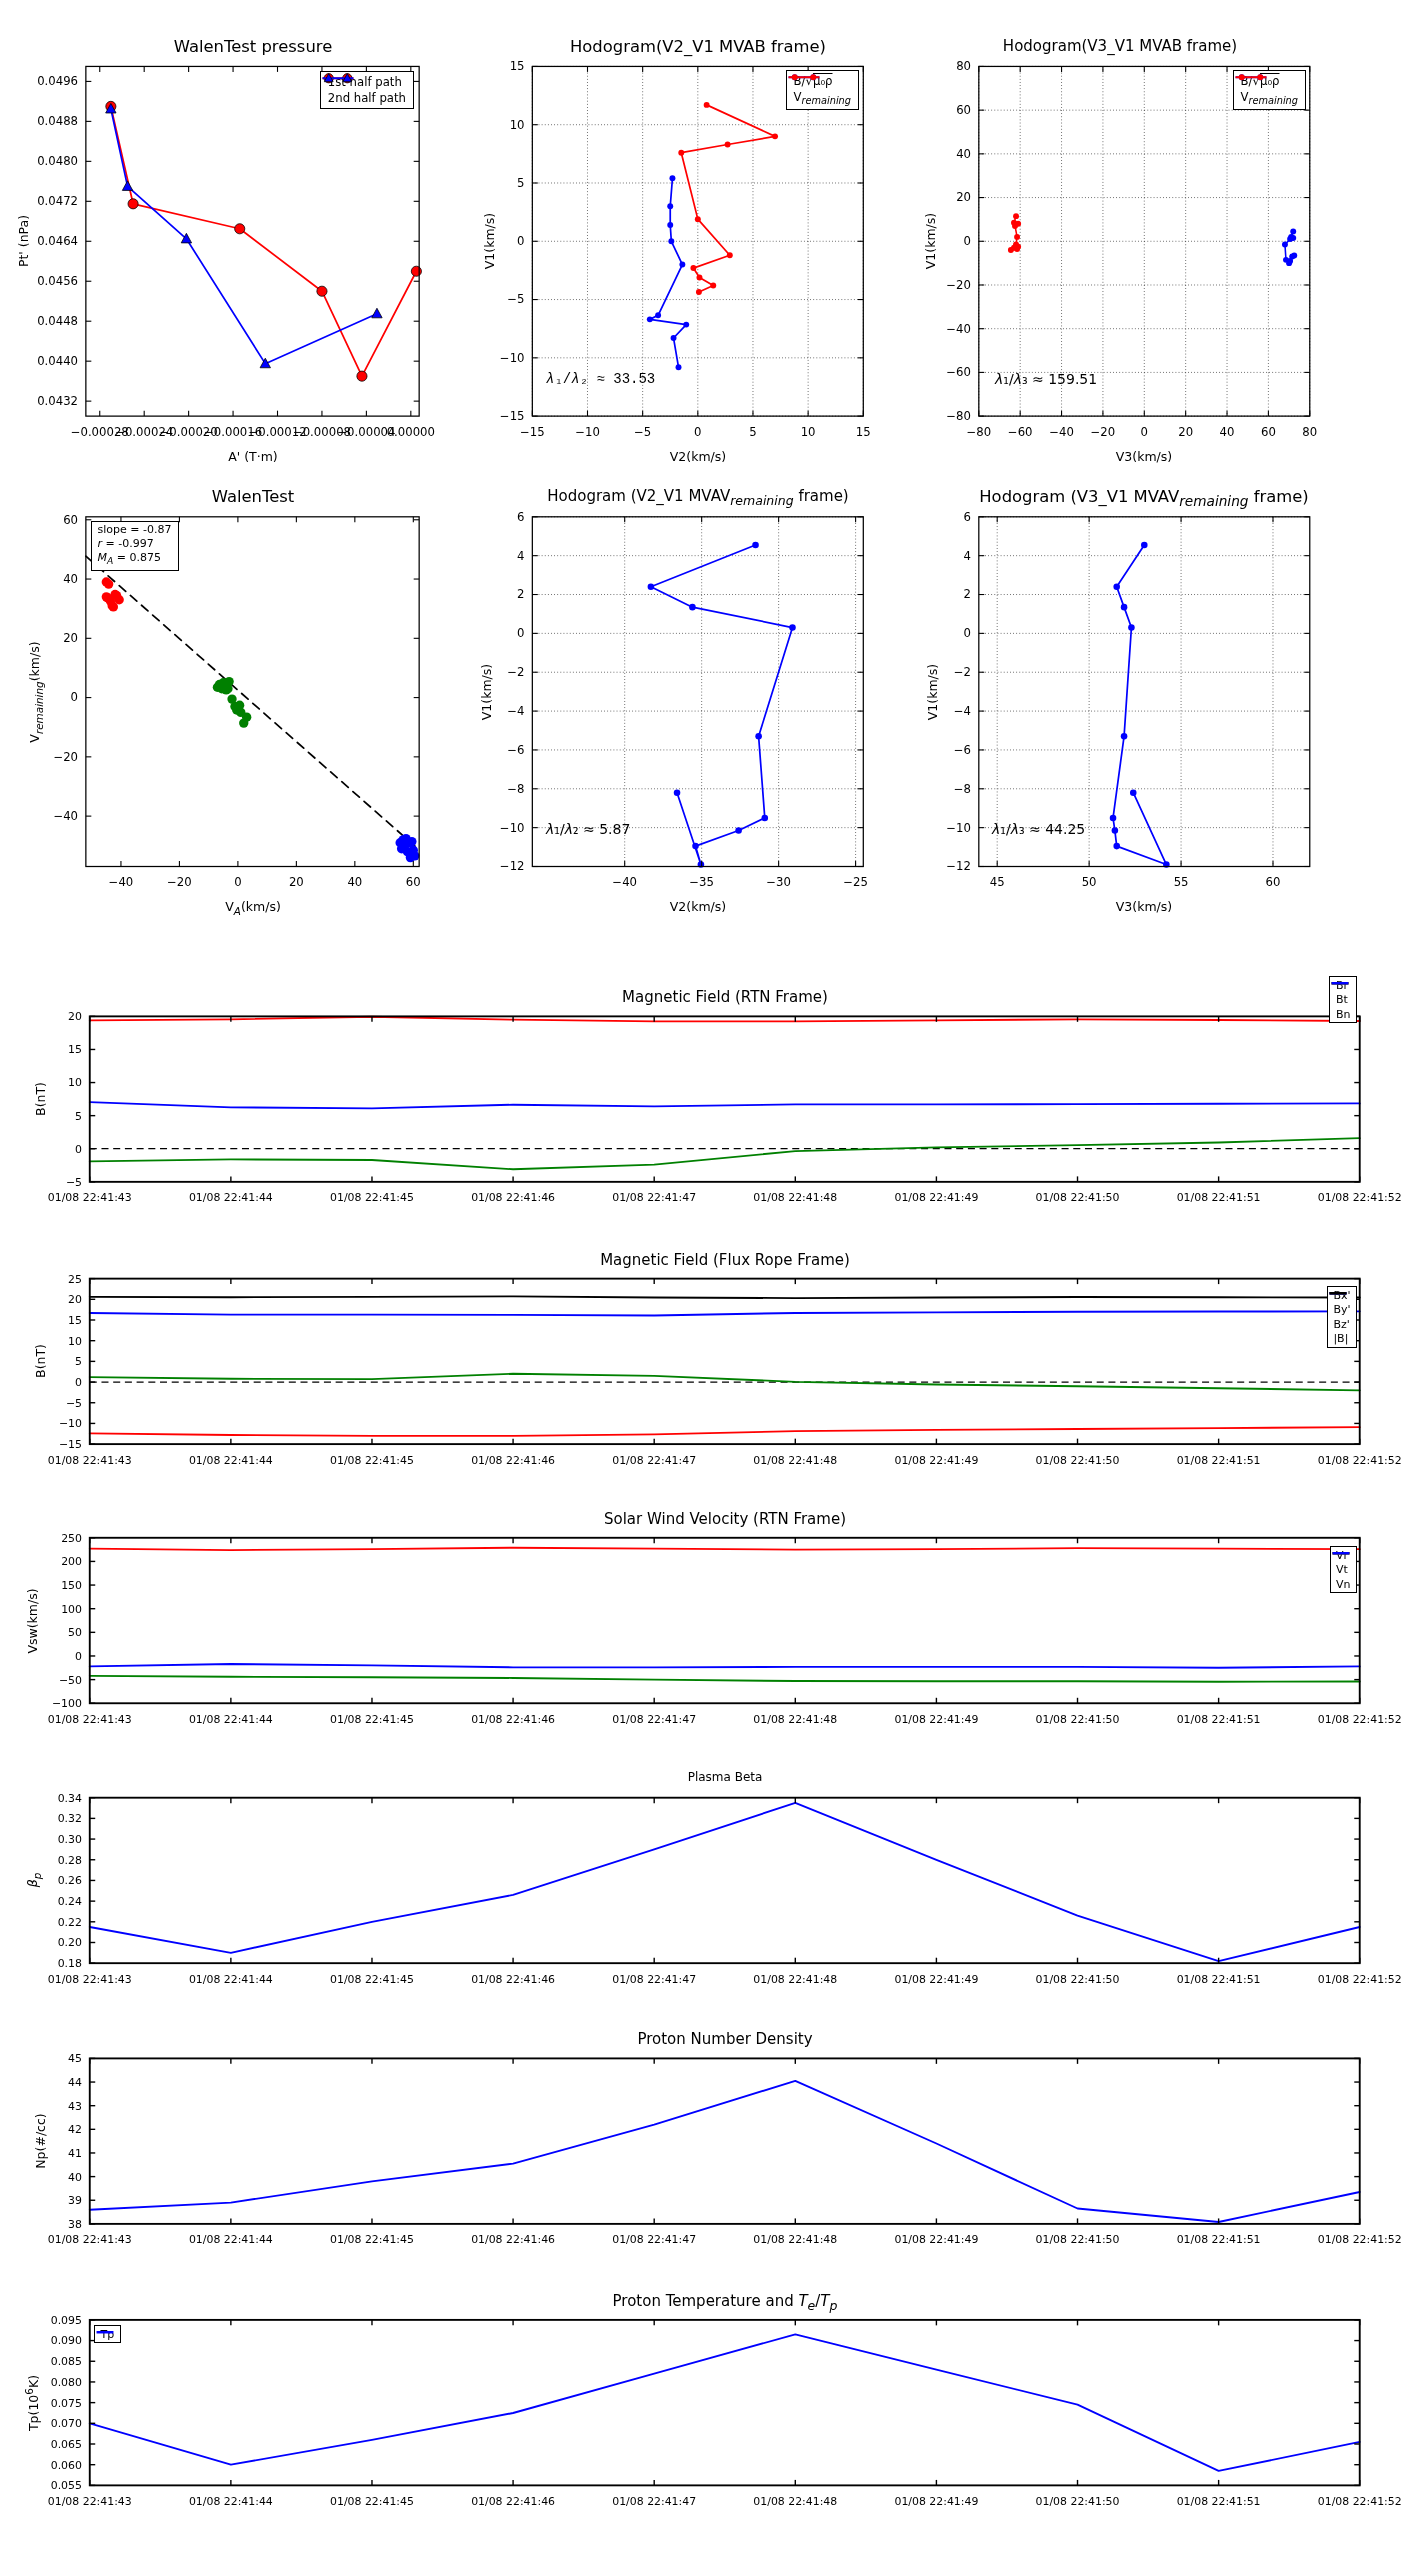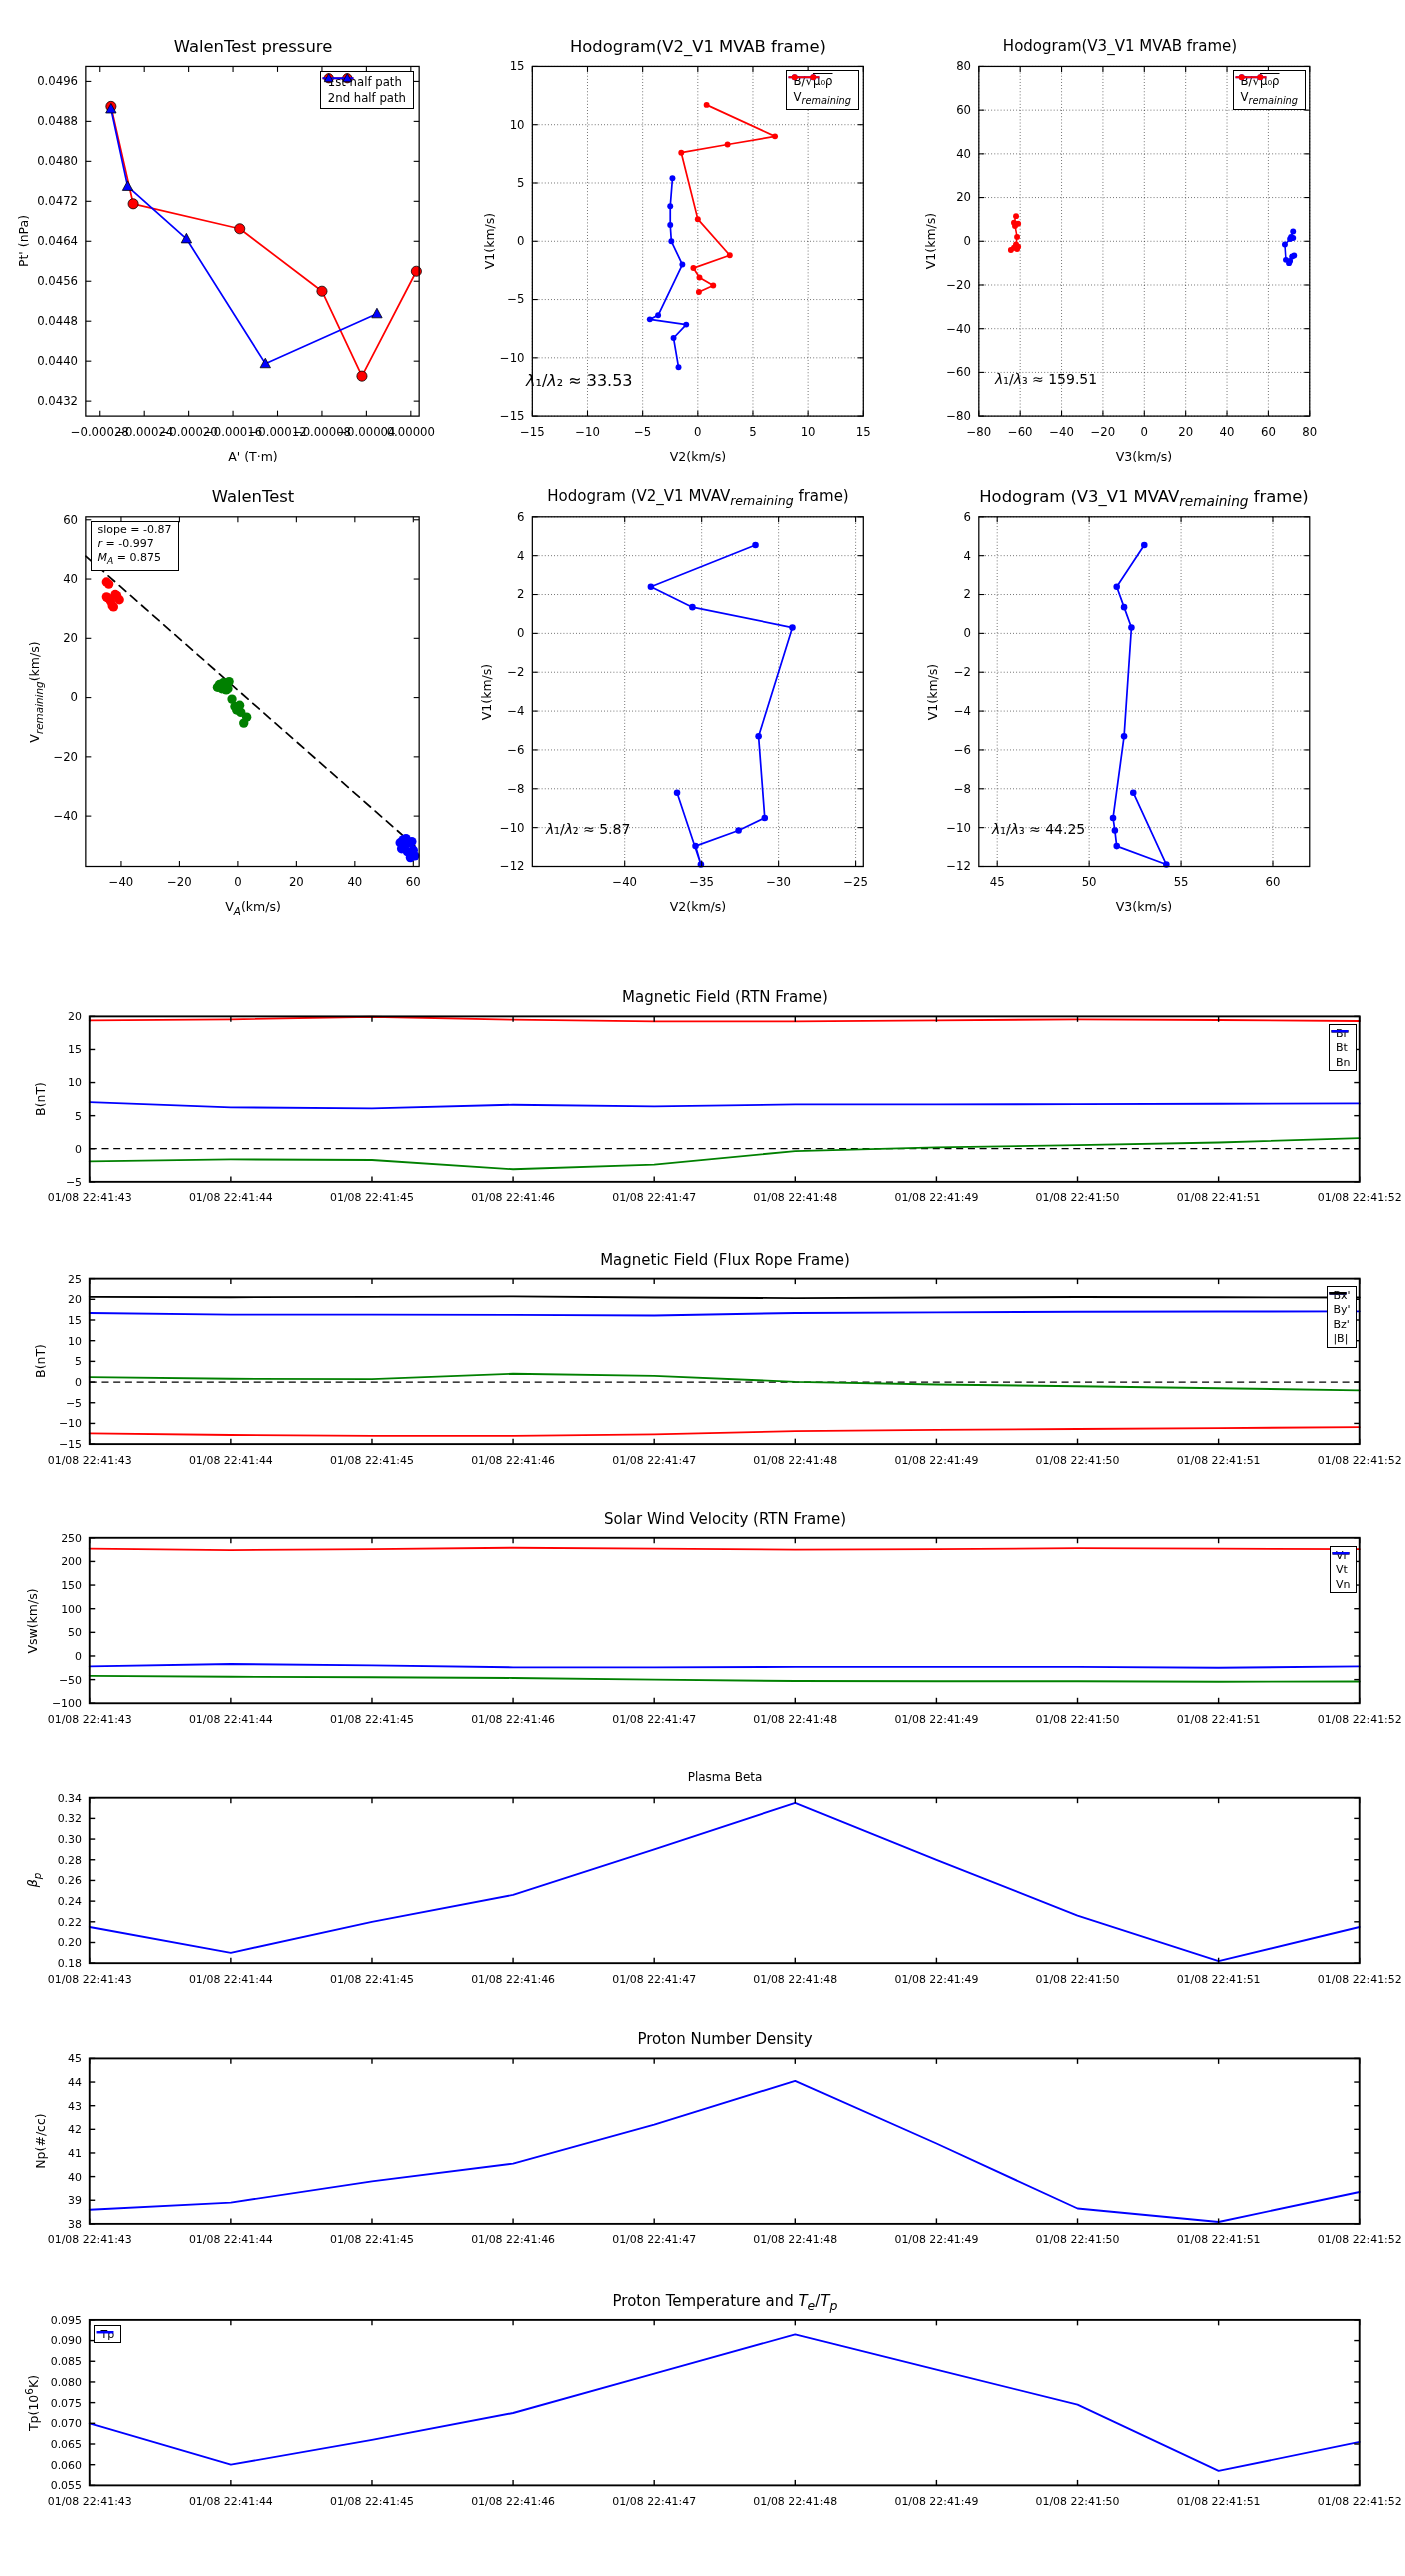--- a/index.html
+++ b/index.html
@@ -863,21 +863,21 @@
           <line x1="2" x2="42" y1="8" y2="8" stroke="#0000ff" stroke-width="2.5"></line>
           <polygon points="10,2 4.300000000000001,12.5 15.7,12.5" fill="#0000ff" stroke="#000" stroke-width="1"></polygon>
           <polygon points="34,2 28.3,12.5 39.7,12.5" fill="#0000ff" stroke="#000" stroke-width="1"></polygon>
         </svg>
         <span>2nd half path</span>
       </div>
     </div>
     <div class="t title" style="left: 698px; top: 37px; font-size: 16.4px;">Hodogram(V2_V1 MVAB frame)</div>
     <div class="t xlab" style="left: 698px; top: 449px; font-size: 12.5px;">V2(km/s)</div>
     <div class="t ylab" style="left: 489px; top: 241px; font-size: 12.5px;">V1(km/s)</div>
-    <div class="t ann" style="left: 526px; top: 371px; font-size: 16px;"><i>λ</i>₁/<i>λ</i>₂ ≈ 33.53</div>
+    <div class="t ann" style="left: 546px; top: 371px; font-size: 14px; font-family: Liberation Mono, monospace;"><i>λ</i>₁/<i>λ</i>₂ ≈ 33.53</div>
     <div class="legend" style="font-size: 11.7px; right: 546px; top: 70px;">
       <div class="lrow">
         <svg width="34" height="12.5" viewBox="0 0 44 16">
           <line x1="2" x2="42" y1="8" y2="8" stroke="#0000ff" stroke-width="2.5"></line>
           <circle cx="10" cy="8" r="3.8" fill="#0000ff"></circle>
           <circle cx="34" cy="8" r="3.8" fill="#0000ff"></circle>
         </svg>
         <span>B/√<span class="ol">μ₀ρ</span></span>
       </div>
       <div class="lrow">
@@ -918,21 +918,21 @@
     <div class="t title" style="left: 698px; top: 487px; font-size: 15px;">Hodogram (V2_V1 MVAV<i><sub>remaining</sub></i> frame)</div>
     <div class="t xlab" style="left: 698px; top: 899px; font-size: 12.5px;">V2(km/s)</div>
     <div class="t ylab" style="left: 486px; top: 692px; font-size: 12.5px;">V1(km/s)</div>
     <div class="t ann" style="left: 546px; top: 821px; font-size: 14px;"><i>λ</i>₁/<i>λ</i>₂ ≈ 5.87</div>
     <div class="t title" style="left: 1144px; top: 487px; font-size: 16.4px;">Hodogram (V3_V1 MVAV<i><sub>remaining</sub></i> frame)</div>
     <div class="t xlab" style="left: 1144px; top: 899px; font-size: 12.5px;">V3(km/s)</div>
     <div class="t ylab" style="left: 932px; top: 692px; font-size: 12.5px;">V1(km/s)</div>
     <div class="t ann" style="left: 992px; top: 821px; font-size: 14px;"><i>λ</i>₁/<i>λ</i>₃ ≈ 44.25</div>
     <div class="t title" style="left: 725px; top: 988px; font-size: 15px;">Magnetic Field (RTN Frame)</div>
     <div class="t ylab" style="left: 40px; top: 1099px; font-size: 12.5px;">B(nT)</div>
-    <div class="legend thin" style="font-size: 11px; right: 48px; top: 1024px;">
+    <div class="legend thin" style="font-size: 11px; right: 48px; top: 976px;">
       <div class="lrow">
         <svg width="20" height="12.5" viewBox="0 0 26 16">
           <line x1="2" x2="24" y1="8" y2="8" stroke="#ff0000" stroke-width="3.2"></line>
         </svg>
         <span>Br</span>
       </div>
       <div class="lrow">
         <svg width="20" height="12.5" viewBox="0 0 26 16">
           <line x1="2" x2="24" y1="8" y2="8" stroke="#008000" stroke-width="3.2"></line>
         </svg>

